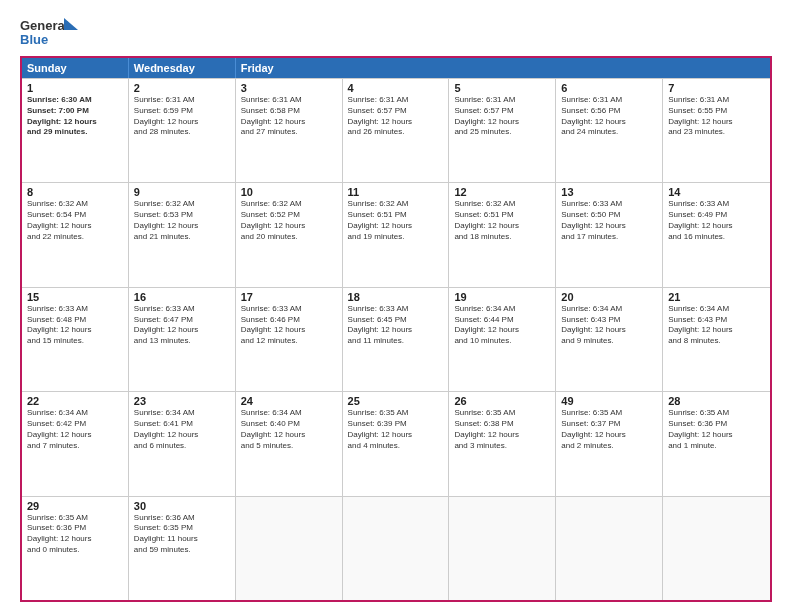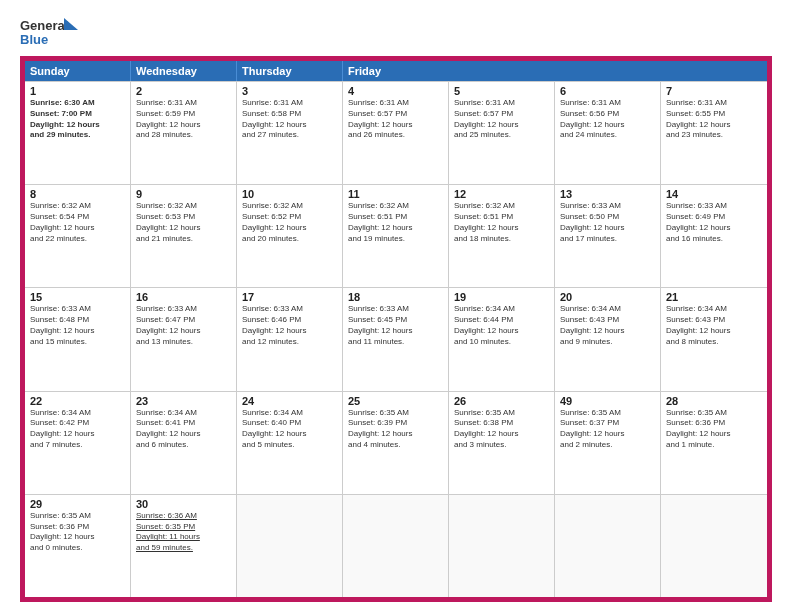--- a/index.html
+++ b/index.html
@@ -38,21 +38,21 @@
       line-height: 1.1;
     }
     .location {
       font-size: 13px;
       color: #444;
     }
     .calendar {
       flex: 1;
       display: flex;
       flex-direction: column;
-      border: 5px solid #be185d;
+      border: 2px solid #be185d;
     }
     .cal-header {
       display: grid;
       grid-template-columns: repeat(7, 1fr);
       background: #2a6db5;
     }
     .cal-header-cell {
       color: #fff;
       font-size: 11px;
       font-weight: bold;
@@ -110,21 +110,20 @@
     <div class="title-block">
       <div class="month-title"></div>
       <div class="location"></div>
     </div>
   </div>
 
   <div class="calendar">
     <div class="cal-header">
     <div class="cal-header-cell">Sunday</div>
         <div class="cal-header-cell">Wednesday</div>
-        <div class="cal-header-cell">Thursday</div>
         <div class="cal-header-cell">Friday</div>
       </div>
     <div class="cal-body">
     <div class="cal-row">
           <div class="cal-cell">
             <span class="day-num">1</span>
             <div class="day-info" style="white-space: pre-line; font-weight: bold;">Sunrise: 6:30 AM
 Sunset: 7:00 PM
 Daylight: 12 hours
 and 29 minutes.</div>
@@ -328,21 +327,21 @@
         <div class="cal-row">
           <div class="cal-cell">
             <span class="day-num">29</span>
             <div class="day-info" style="white-space: pre-line;">Sunrise: 6:35 AM
 Sunset: 6:36 PM
 Daylight: 12 hours
 and 0 minutes.</div>
           </div>
           <div class="cal-cell">
             <span class="day-num">30</span>
-            <div class="day-info" style="white-space: pre-line; text-decoration: underline;">Sunrise: 6:36 AM
+            <div class="day-info" style="white-space: pre-line;">Sunrise: 6:36 AM
 Sunset: 6:35 PM
 Daylight: 11 hours
 and 59 minutes.</div>
           </div>
           <div class="cal-cell empty"></div>
           <div class="cal-cell empty"></div>
           <div class="cal-cell empty"></div>
           <div class="cal-cell empty"></div>
           <div class="cal-cell empty"></div>
         </div>

